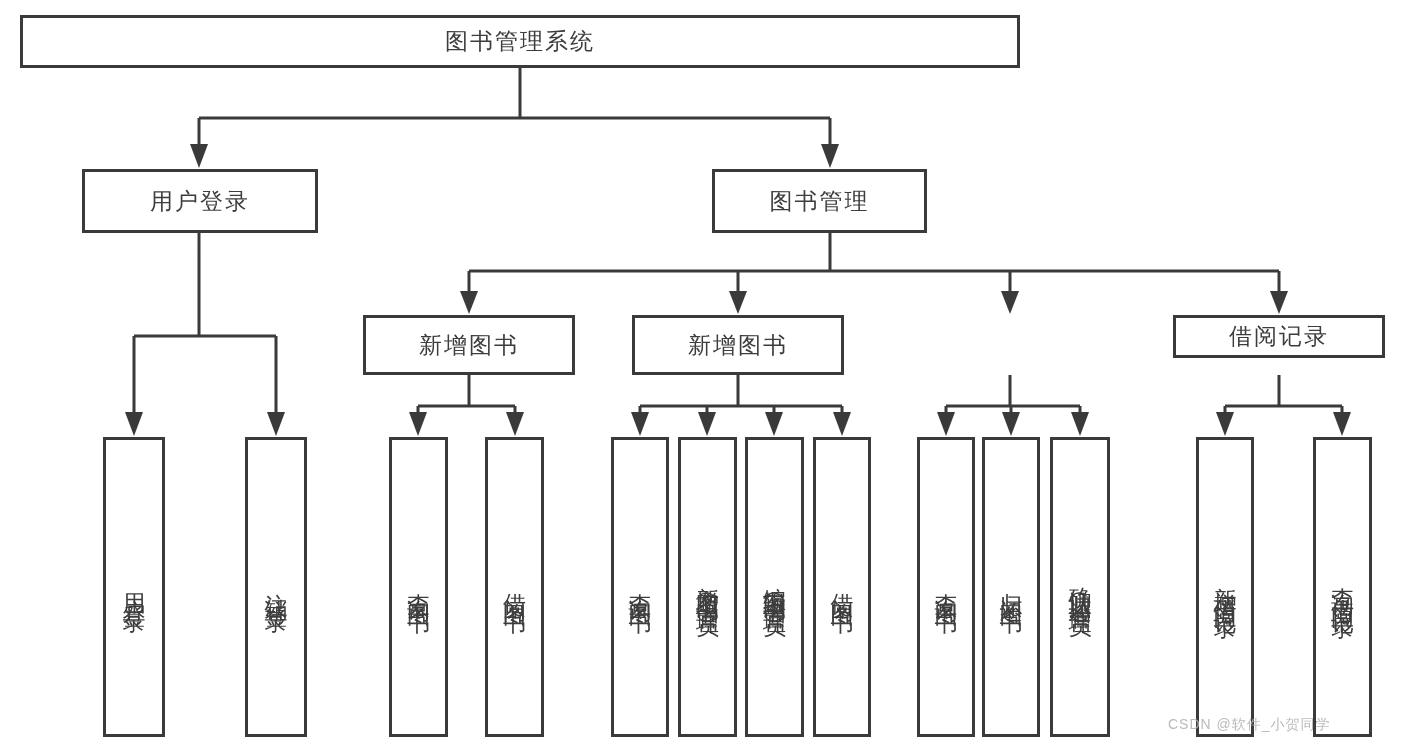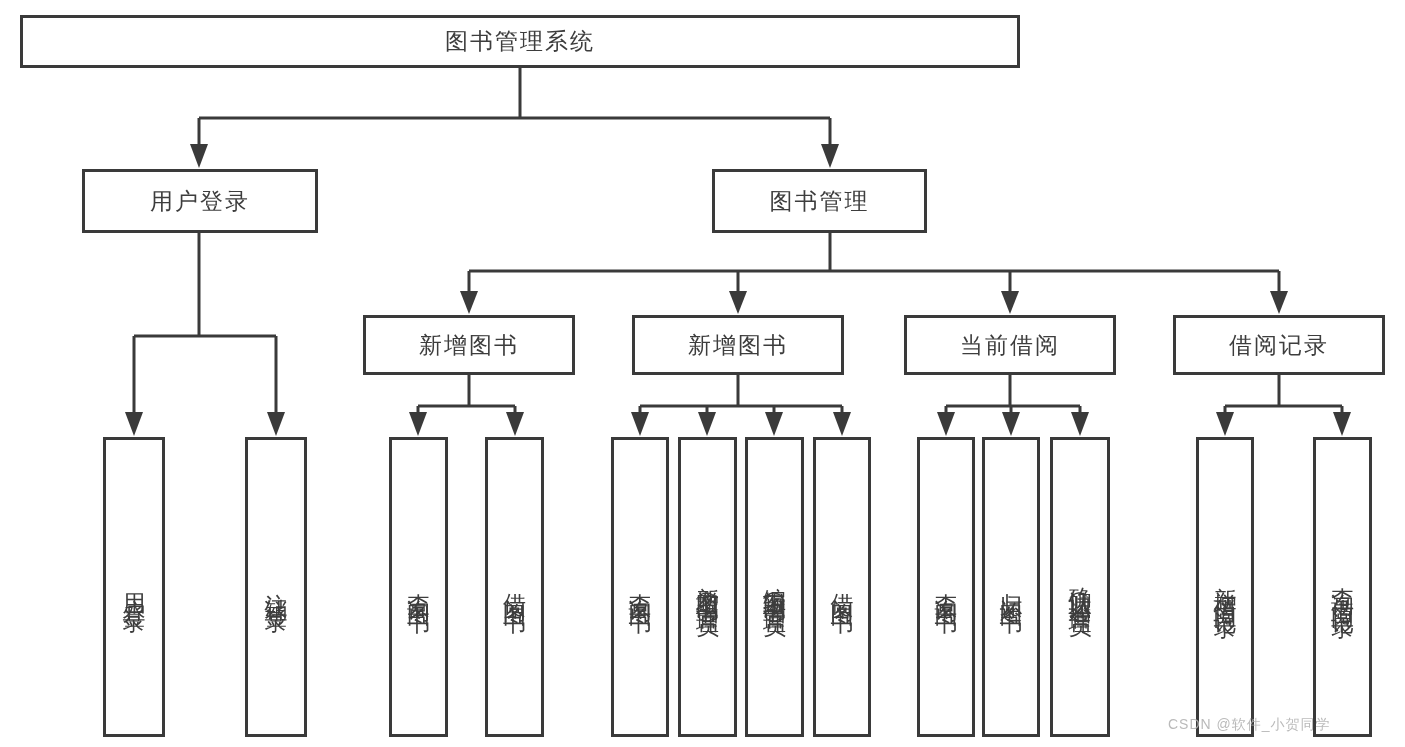--- a/index.html
+++ b/index.html
@@ -93,22 +93,21 @@
     <polygon fill="#3a3a3a" points="1333,412 1351,412 1342,436"></polygon>
   </svg>
 
   <div class="box h" style="left:20px; top:15px; width:1000px; height:53px;">图书管理系统</div>
 
   <div class="box h" style="left:82px; top:169px; width:236px; height:64px;">用户登录</div>
   <div class="box h" style="left:712px; top:169px; width:215px; height:64px;">图书管理</div>
 
   <div class="box h" style="left:363px; top:315px; width:212px; height:60px;">新增图书</div>
   <div class="box h" style="left:632px; top:315px; width:212px; height:60px;">新增图书</div>
-  <div class="box h" style="left:904px; top:315px; width:212px; height:60px;">当前借阅</div>
-  <div class="box h" style="left:1173px; top:315px; width:212px; height:60px;">借阅记录</div>
+  <div class="box h" style="left:1173px; top:315px; width:212px; height:43px;">借阅记录</div>
 
   <div class="box v" style="left:103px; top:437px; width:62px; height:300px;">用户登录</div>
   <div class="box v" style="left:245px; top:437px; width:62px; height:300px;">注销登录</div>
 
   <div class="box v" style="left:389px; top:437px; width:59px; height:300px;">查询图书</div>
   <div class="box v" style="left:485px; top:437px; width:59px; height:300px;">借阅图书</div>
 
   <div class="box v" style="left:611px; top:437px; width:58px; height:300px;">查询图书</div>
   <div class="box v long" style="left:678px; top:437px; width:59px; height:300px;">新增图书（管理员）</div>
   <div class="box v long" style="left:745px; top:437px; width:59px; height:300px;">编辑图书（管理员）</div>

